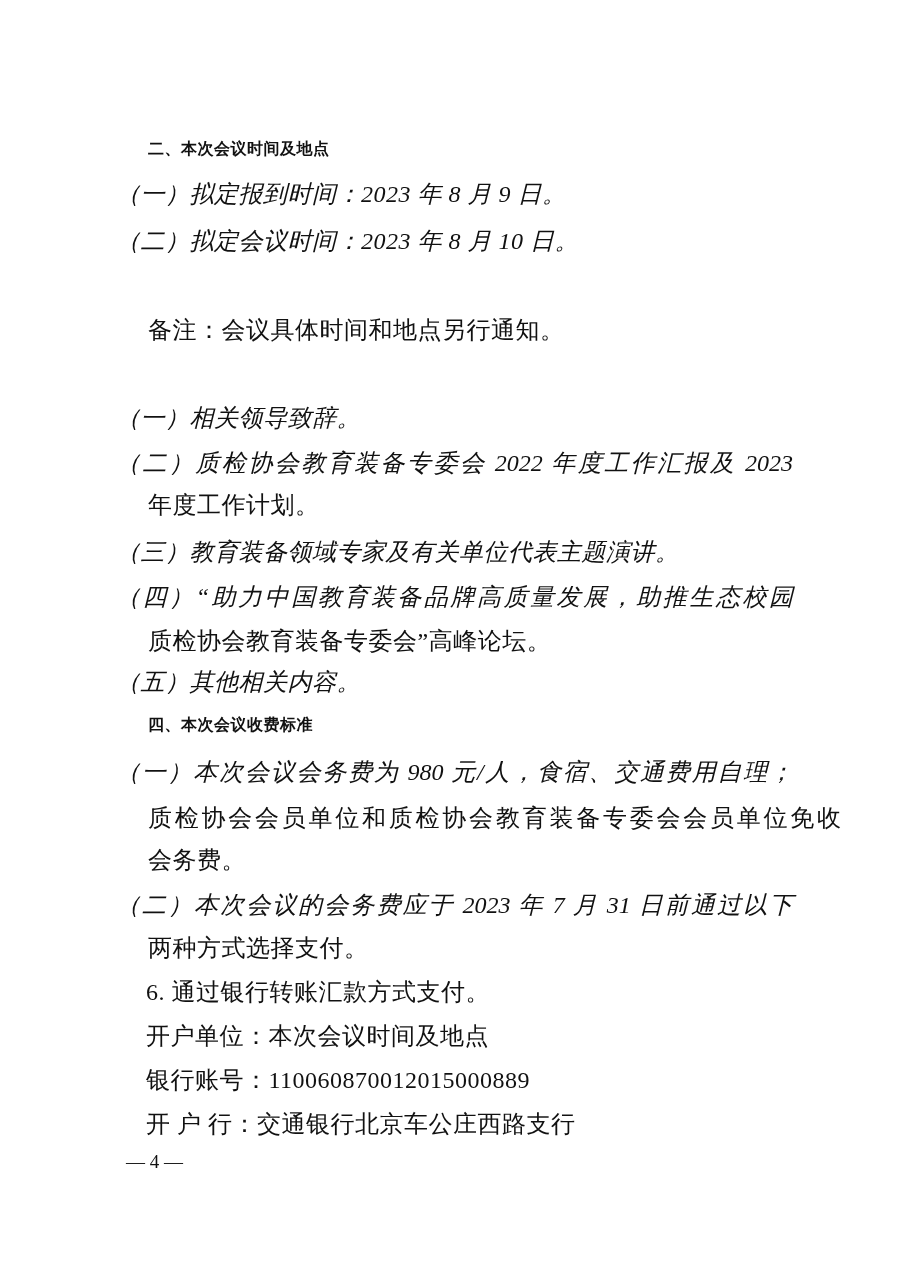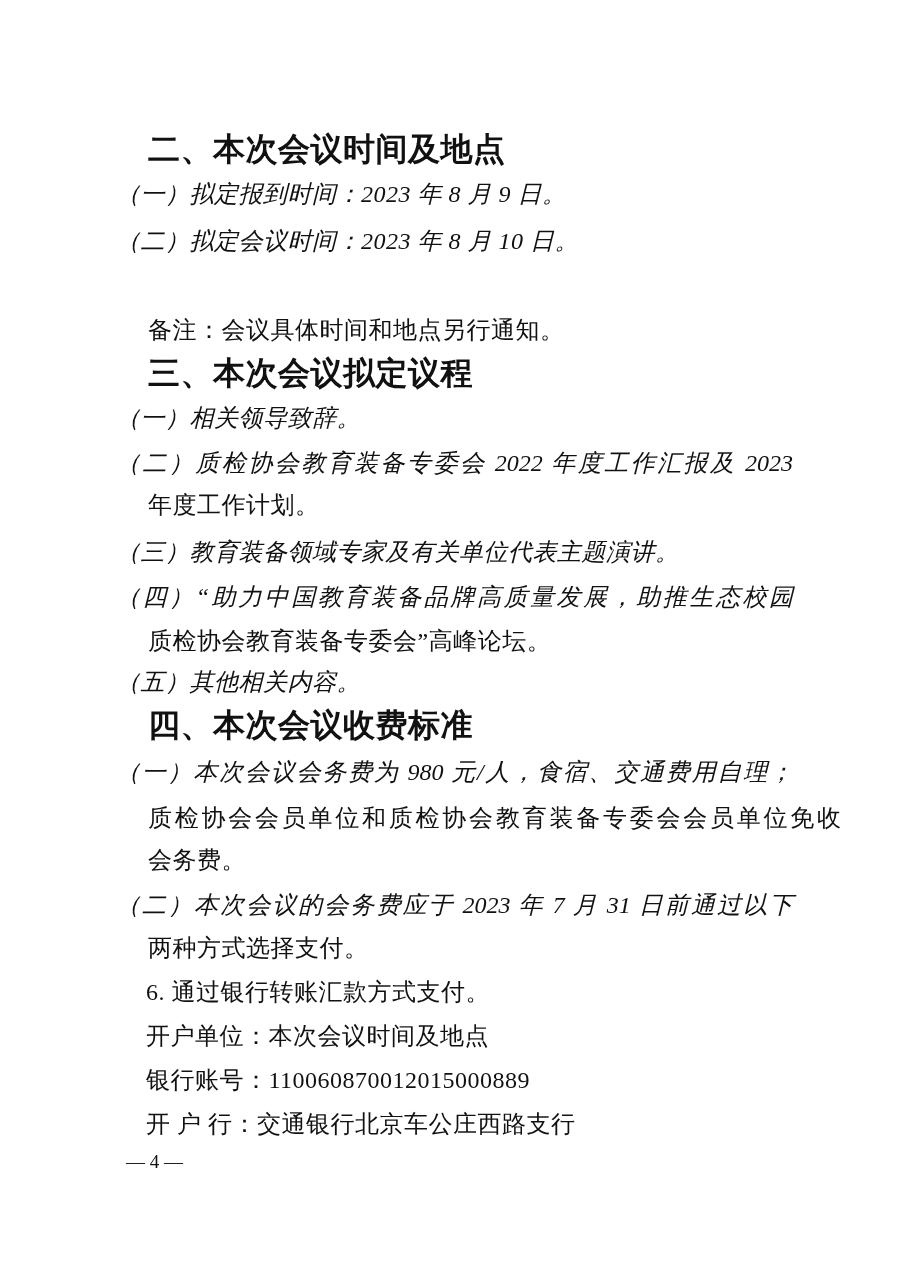--- a/index.html
+++ b/index.html
@@ -20,21 +20,21 @@
     position: absolute;
     font-size: 24px;
     line-height: 32px;
     white-space: pre;
     letter-spacing: 0.5px;
   }
   .head {
     left: 148px;
     font-family: "Liberation Sans", "DejaVu Sans", sans-serif;
     font-weight: 700;
-    font-size: 32px;
+    font-size: 16px;
     letter-spacing: 0.5px;
   }
   .p0 { left: 100px; margin-left: 48px; }   
   .p1 { left: 116px; font-style: italic; }   
   .p2 { left: 146px; }   
   .just {
     white-space: normal;
     text-align: justify;
     text-align-last: justify;
     letter-spacing: 0;
@@ -54,21 +54,20 @@
 </head>
 <body>
 
 <div class="page">
 
   <div class="line head" style="top:133px">二、本次会议时间及地点</div>
   <div class="line p1" style="top:178px">（一）拟定报到时间：2023 年 8 月 9 日。</div>
   <div class="line p1" style="top:225px">（二）拟定会议时间：2023 年 8 月 10 日。</div>
   <div class="line p0" style="top:314px">备注：会议具体时间和地点另行通知。</div>
 
-  <div class="line head" style="top:357px">三、本次会议拟定议程</div>
   <div class="line p1" style="top:402px">（一）相关领导致辞。</div>
   <div class="line p1 just" style="top:447px">（二）质检协会教育装备专委会 2022 年度工作汇报及 2023</div>
   <div class="line p0" style="top:489px">年度工作计划。</div>
   <div class="line p1" style="top:536px">（三）教育装备领域专家及有关单位代表主题演讲。</div>
   <div class="line p1 just" style="top:581px">（四）“助力中国教育装备品牌高质量发展，助推生态校园</div>
   <div class="line p0" style="top:625px">质检协会教育装备专委会”高峰论坛。</div>
   <div class="line p1" style="top:666px">（五）其他相关内容。</div>
 
   <div class="line head" style="top:709px">四、本次会议收费标准</div>
   <div class="line p1 just" style="top:756px">（一）本次会议会务费为 980 元/人，食宿、交通费用自理；</div>

